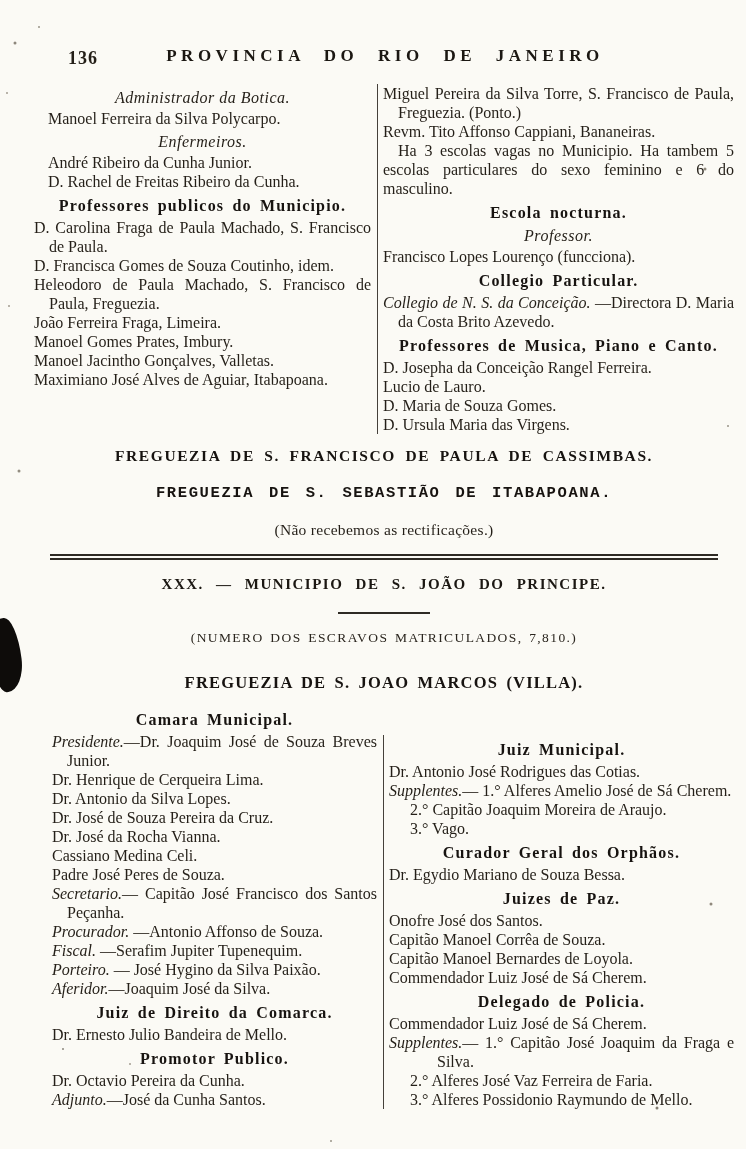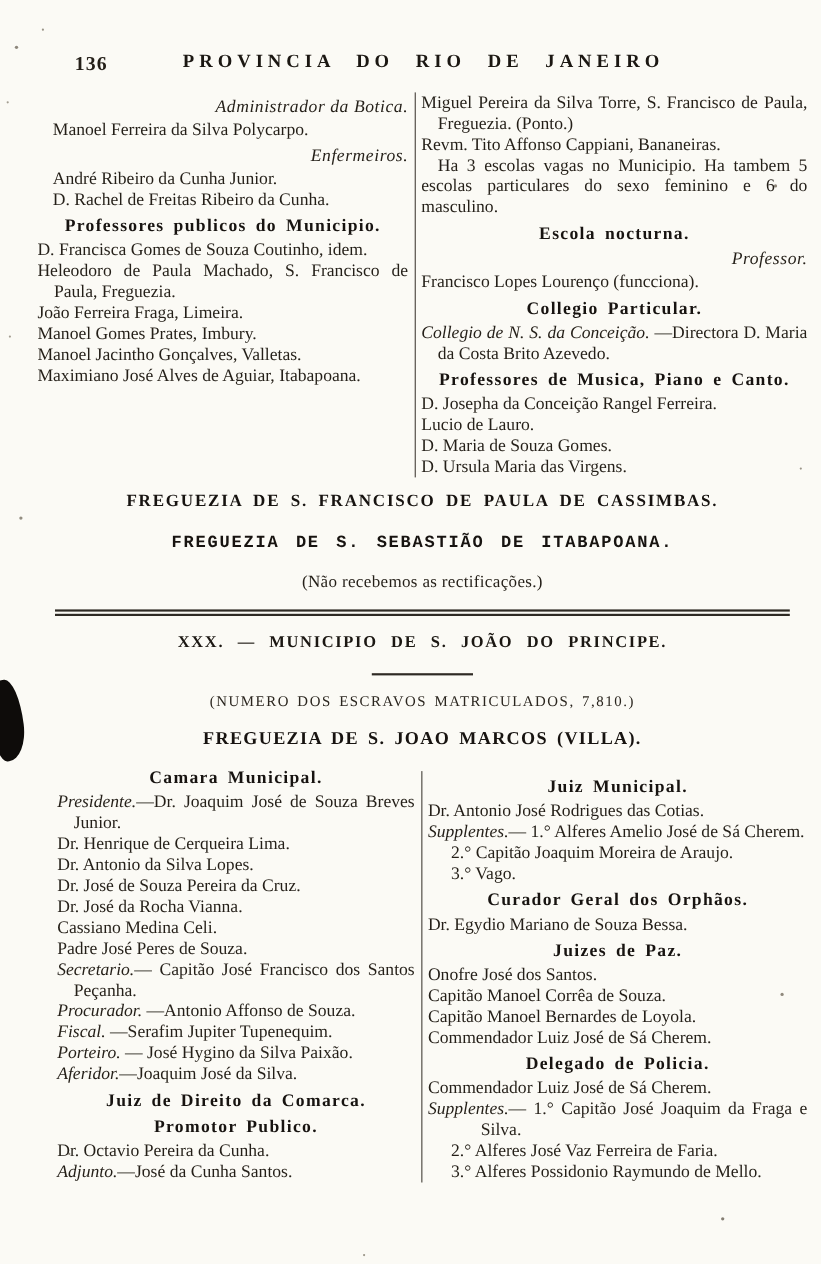--- a/index.html
+++ b/index.html
@@ -33,21 +33,21 @@
   .tcol-left  { width:343px; padding-right:6px; }
   .tcol-right { width:357px; border-left:1.5px solid #45403a; padding-left:5px; }
   .bcol-left  { width:349px; padding-right:6px; padding-left:18px; }
   .bcol-right { width:351px; border-left:1.5px solid #45403a; padding-left:5px; }
 
   .h-bold {
     text-align:center; font-weight:bold; color:#171310;
     letter-spacing:1.2px; word-spacing:3px;
     margin:5px 0 3px 0;
   }
-  .h-italic { text-align:right; font-style:italic; margin:4px 0 2px 0; letter-spacing:0.5px; }
+  .h-italic { text-align:center; font-style:italic; margin:4px 0 2px 0; letter-spacing:0.5px; }
   .line { }
   .line-offset { padding-left:14px; }
   .entry { padding-left:15px; text-indent:-15px; text-align:justify; }
   .para-indent { text-indent:15px; text-align:justify; }
   .supp { padding-left:48px; text-indent:-48px; text-align:justify; }
   .num-item { padding-left:48px; text-indent:-27px; text-align:justify; }
   .ital { font-style:italic; }
 
   
   .c { text-align:center; }
@@ -62,21 +62,21 @@
     margin:15px auto 0 auto; width:668px; height:6px;
     border-top:2px solid #2e2a24; border-bottom:2px solid #2e2a24;
   }
   .municipio {
     margin-top:11px; font-size:15px; font-weight:bold; color:#1b1712;
     letter-spacing:1.5px; word-spacing:7px; line-height:26px;
   }
   .short-rule { margin:15px auto 0 auto; width:92px; border-top:2.5px solid #2e2a24; }
   .numero { margin-top:14px; font-size:13.5px; letter-spacing:1.4px; word-spacing:2px; color:#2a251e; }
   .freg3 {
-    margin-top:14px; font-weight:bold; color:#171310; font-size:16.5px;
+    margin-top:26px; font-weight:bold; color:#171310; font-size:16.5px;
     letter-spacing:1.2px; word-spacing:3px;
   }
   .bottom { margin-top:13px;align-items:flex-end; }
 
   
   .ink-blot {
     position:absolute; left:-9px; top:618px; width:30px; height:74px;
     background:#0e0c0a;
     border-radius:55% 45% 60% 40% / 40% 60% 45% 55%;
     transform:rotate(-7deg);
@@ -115,20 +115,21 @@
   <div class="content">
 
     <div class="twocol">
       <div class="tcol-left">
         <div class="h-italic">Administrador da Botica.</div>
         <div class="line line-offset">Manoel Ferreira da Silva Polycarpo.</div>
         <div class="h-italic">Enfermeiros.</div>
         <div class="line line-offset">André Ribeiro da Cunha Junior.</div>
         <div class="line line-offset">D. Rachel de Freitas Ribeiro da Cunha.</div>
         <div class="h-bold">Professores publicos do Municipio.</div>
+        <div class="entry">D. Carolina Fraga de Paula Machado, S. Francisco de Paula.</div>
         <div class="entry">D. Francisca Gomes de Souza Coutinho, idem.</div>
         <div class="entry">Heleodoro de Paula Machado, S. Francisco de Paula, Freguezia.</div>
         <div class="entry">João Ferreira Fraga, Limeira.</div>
         <div class="entry">Manoel Gomes Prates, Imbury.</div>
         <div class="entry">Manoel Jacintho Gonçalves, Valletas.</div>
         <div class="entry">Maximiano José Alves de Aguiar, Itabapoana.</div>
       </div>
       <div class="tcol-right">
         <div class="entry">Miguel Pereira da Silva Torre, S. Francisco de Paula, Freguezia. (Ponto.)</div>
         <div class="entry">Revm. Tito Affonso Cappiani, Bananeiras.</div>
@@ -164,20 +165,21 @@
         <div class="line">Dr. José de Souza Pereira da Cruz.</div>
         <div class="line">Dr. José da Rocha Vianna.</div>
         <div class="line">Cassiano Medina Celi.</div>
         <div class="line">Padre José Peres de Souza.</div>
         <div class="entry"><span class="ital">Secretario.</span><span>— Capitão José Francisco dos Santos Peçanha.</span></div>
         <div class="entry"><span class="ital">Procurador.</span><span> —Antonio Affonso de Souza.</span></div>
         <div class="entry"><span class="ital">Fiscal.</span><span> —Serafim Jupiter Tupenequim.</span></div>
         <div class="entry"><span class="ital">Porteiro.</span><span> — José Hygino da Silva Paixão.</span></div>
         <div class="entry"><span class="ital">Aferidor.</span><span>—Joaquim José da Silva.</span></div>
         <div class="h-bold">Juiz de Direito da Comarca.</div>
+        <div class="line">Dr. Ernesto Julio Bandeira de Mello.</div>
         <div class="h-bold">Promotor Publico.</div>
         <div class="line">Dr. Octavio Pereira da Cunha.</div>
         <div class="entry"><span class="ital">Adjunto.</span><span>—José da Cunha Santos.</span></div>
       </div>
       <div class="bcol-right">
         <div class="h-bold">Juiz Municipal.</div>
         <div class="line">Dr. Antonio José Rodrigues das Cotias.</div>
         <div class="supp"><span class="ital">Supplentes.</span><span>— 1.° Alferes Amelio José de Sá Cherem.</span></div>
         <div class="num-item">2.° Capitão Joaquim Moreira de Araujo.</div>
         <div class="num-item">3.° Vago.</div>

